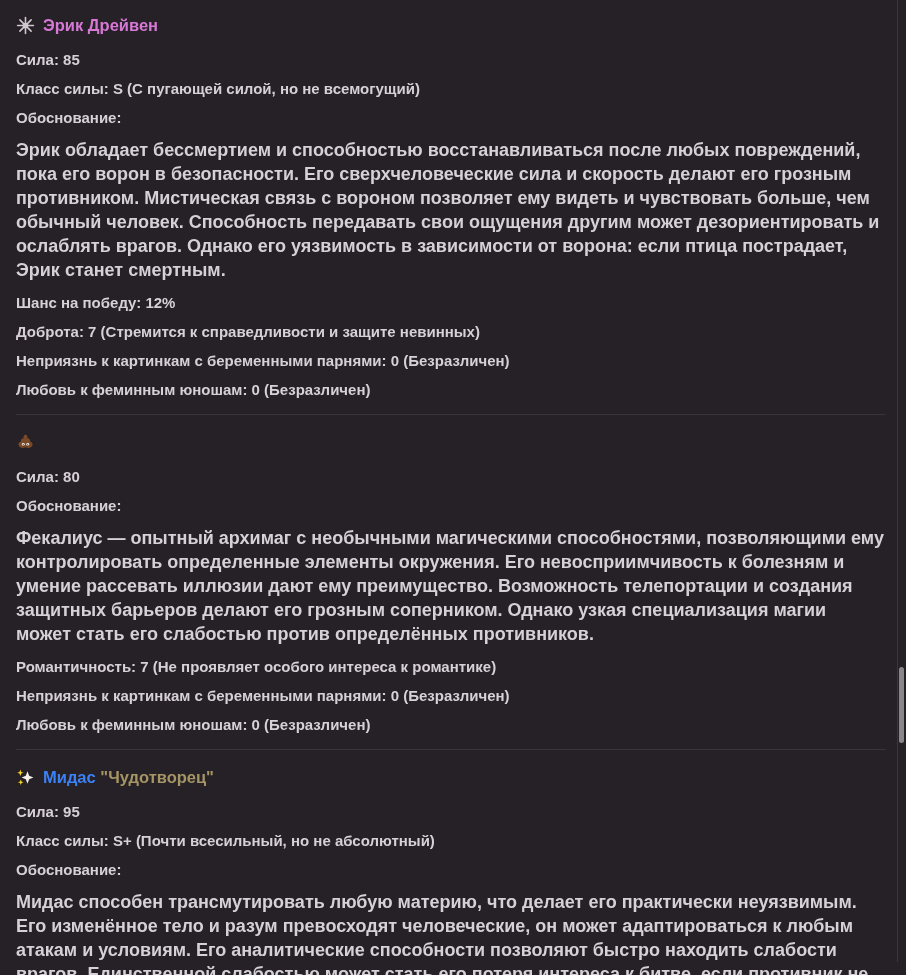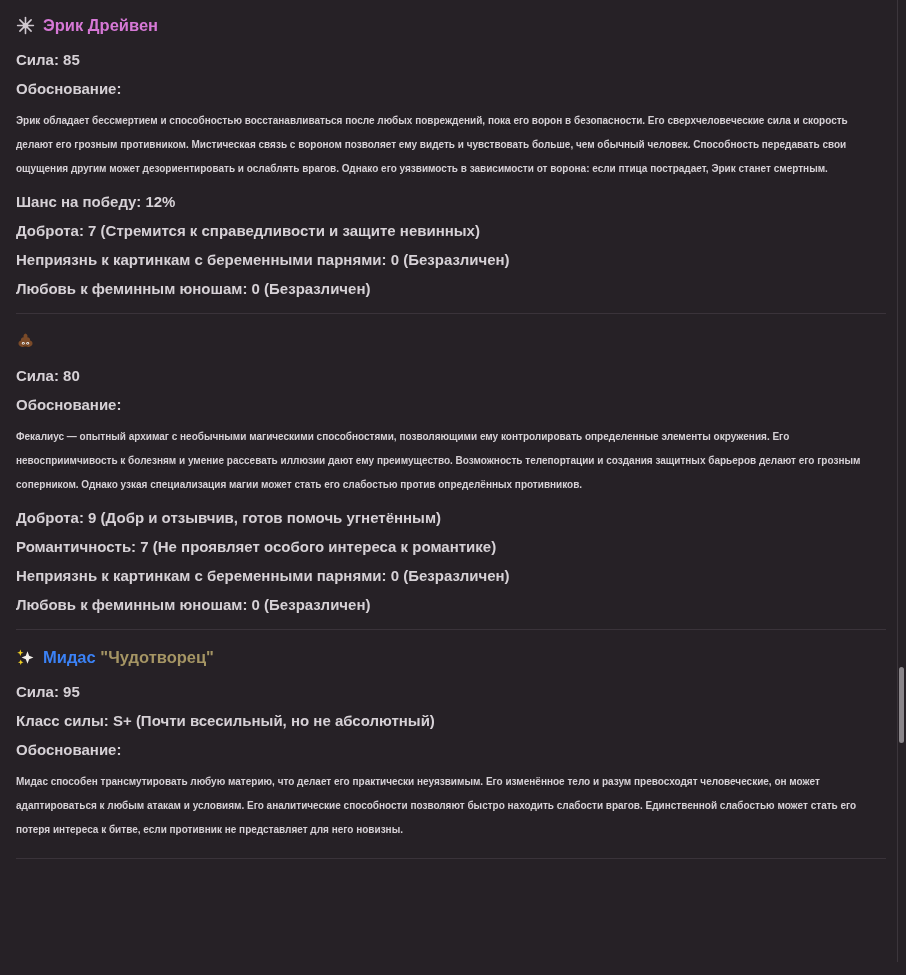--- a/index.html
+++ b/index.html
@@ -46,21 +46,21 @@
   .name-sub   { color: #a59564; font-weight: 700; }
   p.stat {
     margin: 0 0 12px 0;
     font-size: 15px;
     line-height: 17px;
     font-weight: 700;
     color: #d6d1d6;
   }
   p.rationale {
     margin: 0 0 12px 0;
-    font-size: 10px;
+    font-size: 18px;
     line-height: 24px;
     font-weight: 700;
     color: #d6d1d6;
     max-width: 876px;
   }
   
   .scroll-track-line {
     position: absolute;
     top: 0;
     bottom: 0;
@@ -92,20 +92,21 @@
             <line x1="2" y1="12" x2="22" y2="12"></line>
             <line x1="4.9" y1="4.9" x2="19.1" y2="19.1"></line>
             <line x1="19.1" y1="4.9" x2="4.9" y2="19.1"></line>
           </g>
           <circle cx="12" cy="12" r="3.6" fill="#cfc8cf"></circle>
         </svg>
       </span>
       <span class="name-eric">Эрик Дрейвен</span>
     </div>
     <p class="stat">Сила: 85</p>
+    <p class="stat">Класс силы: S (С пугающей силой, но не всемогущий)</p>
     <p class="stat">Обоснование:</p>
     <p class="rationale">Эрик обладает бессмертием и способностью восстанавливаться после любых повреждений, пока его ворон в безопасности. Его сверхчеловеческие сила и скорость делают его грозным противником. Мистическая связь с вороном позволяет ему видеть и чувствовать больше, чем обычный человек. Способность передавать свои ощущения другим может дезориентировать и ослаблять врагов. Однако его уязвимость в зависимости от ворона: если птица пострадает, Эрик станет смертным.</p>
     <p class="stat">Шанс на победу: 12%</p>
     <p class="stat">Доброта: 7 (Стремится к справедливости и защите невинных)</p>
     <p class="stat">Неприязнь к картинкам с беременными парнями: 0 (Безразличен)</p>
     <p class="stat">Любовь к феминным юношам: 0 (Безразличен)</p>
   </section>
 
   <section class="character">
     <div class="char-header">
@@ -116,21 +117,20 @@
           <circle cx="14.8" cy="14.2" r="1.7" fill="#ffffff"></circle>
           <circle cx="9.2" cy="14.2" r="0.75" fill="#21150b"></circle>
           <circle cx="14.8" cy="14.2" r="0.75" fill="#21150b"></circle>
           <path d="M9.5 17.6c1.6 1 3.4 1 5 0" stroke="#3c2412" stroke-width="1.1" fill="none" stroke-linecap="round"></path>
         </svg>
       </span>
     </div>
     <p class="stat">Сила: 80</p>
     <p class="stat">Обоснование:</p>
     <p class="rationale">Фекалиус — опытный архимаг с необычными магическими способностями, позволяющими ему контролировать определенные элементы окружения. Его невосприимчивость к болезням и умение рассевать иллюзии дают ему преимущество. Возможность телепортации и создания защитных барьеров делают его грозным соперником. Однако узкая специализация магии может стать его слабостью против определённых противников.</p>
-    <p class="stat">Доброта: 9 (Добр и отзывчив, готов помочь угнетённым)</p>
     <p class="stat">Романтичность: 7 (Не проявляет особого интереса к романтике)</p>
     <p class="stat">Неприязнь к картинкам с беременными парнями: 0 (Безразличен)</p>
     <p class="stat">Любовь к феминным юношам: 0 (Безразличен)</p>
   </section>
 
   <section class="character">
     <div class="char-header">
       <span class="hicon">
         <svg viewBox="0 0 24 24" width="19" height="19">
           <path fill="#f3f0ea" d="M14.5 4l2.1 5.9L22 12l-5.4 2.1L14.5 20l-2.1-5.9L7 12l5.4-2.1z"></path>

